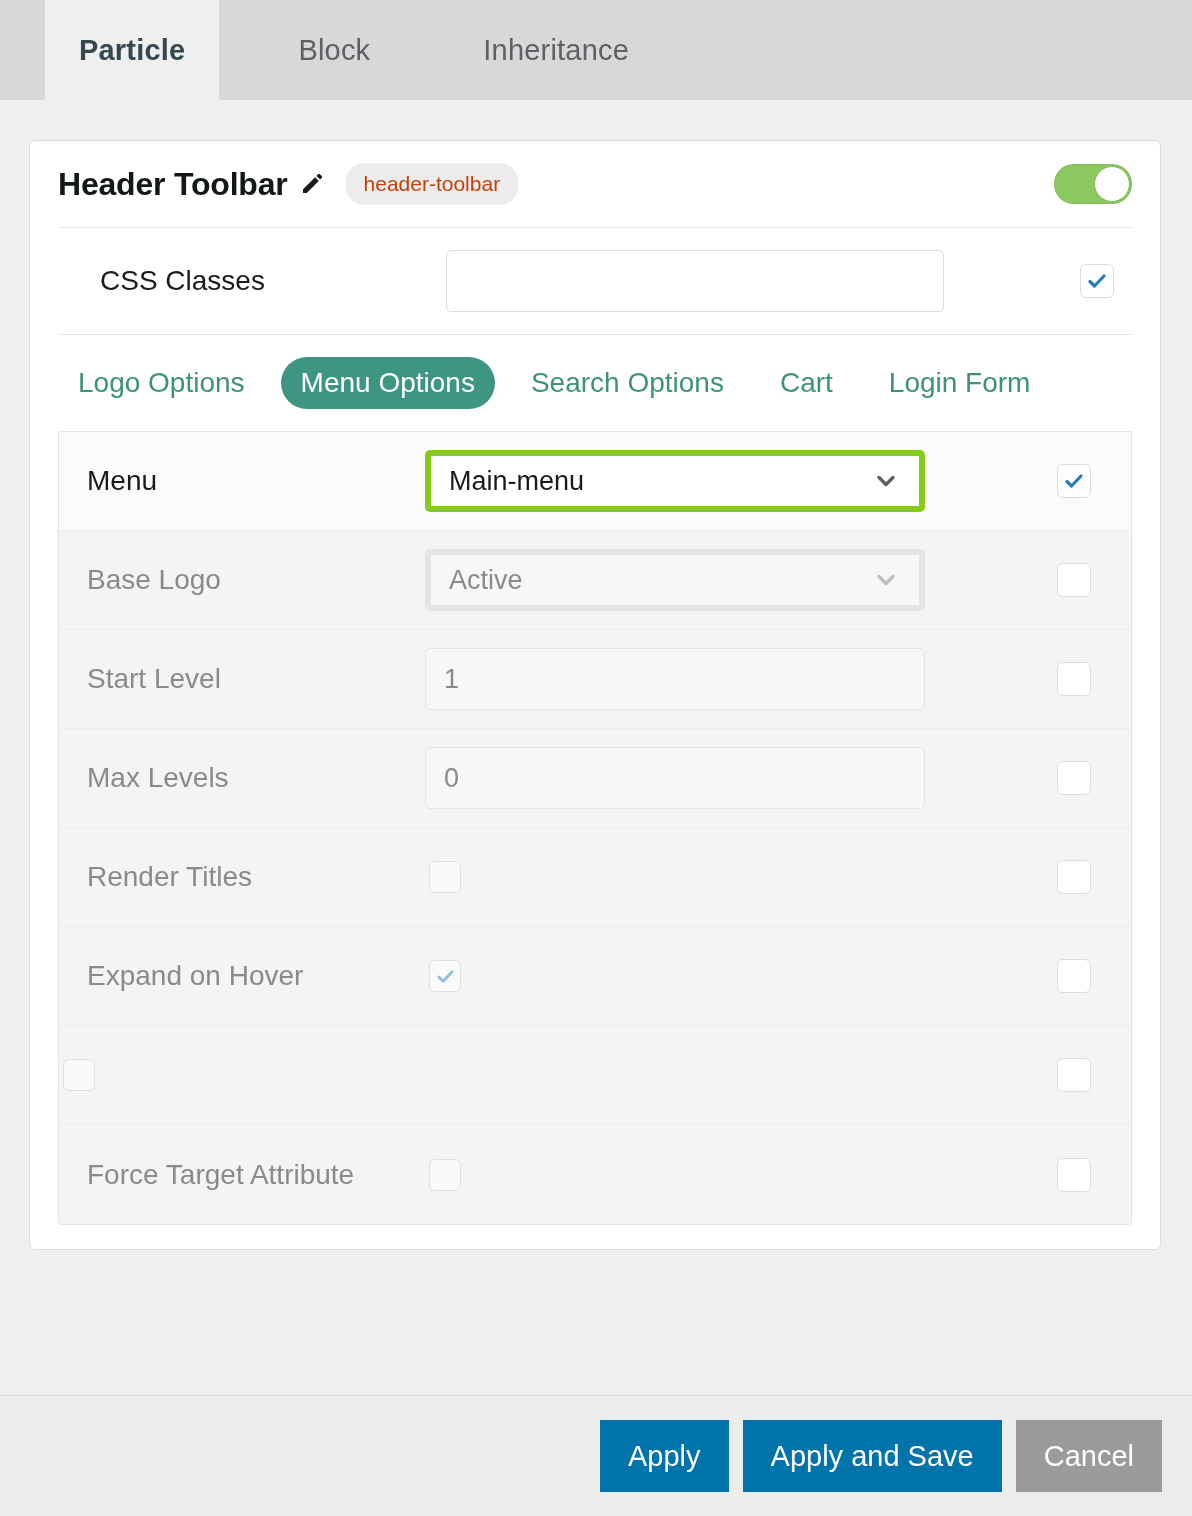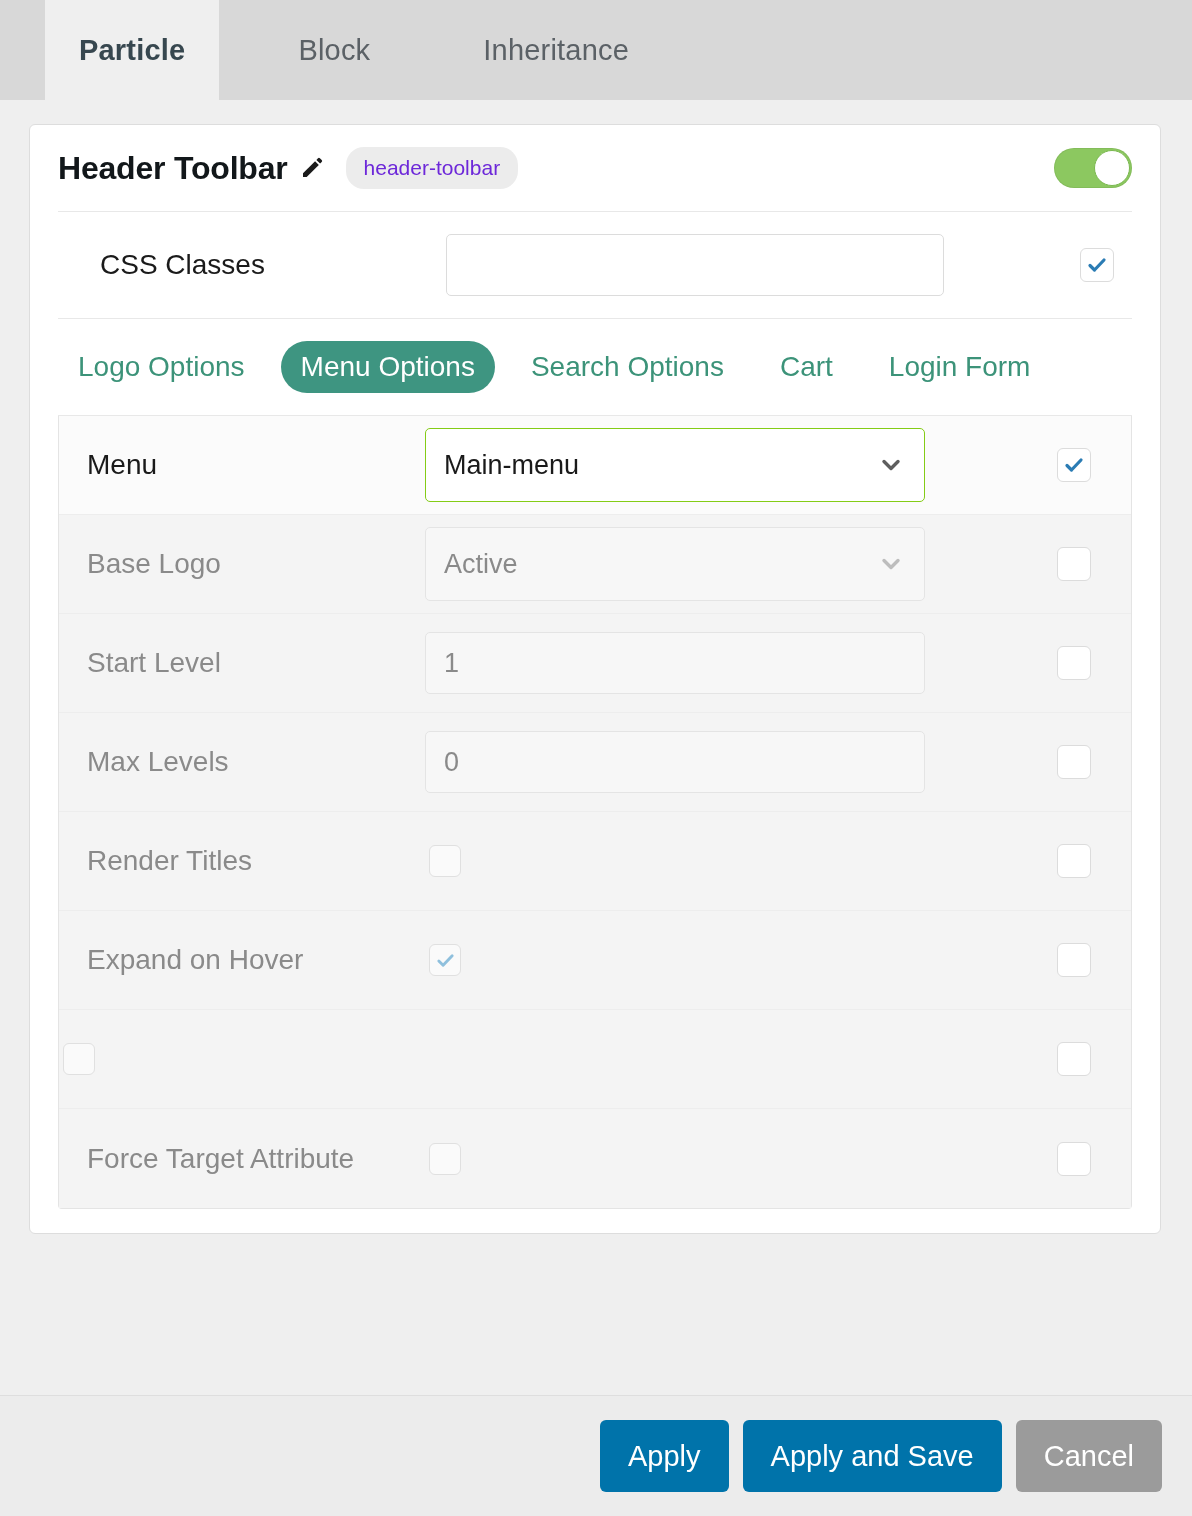--- a/index.html
+++ b/index.html
@@ -38,21 +38,21 @@
   .tab.active {
     background: #efefef;
     color: #37474f;
     font-weight: bold;
   }
 
   
   .card {
     position: absolute;
     left: 29px;
-    top: 124px;
+    top: 140px;
     width: 1132px;
     box-sizing: border-box;
     background: #ffffff;
     border: 1px solid #dddddd;
     border-radius: 6px;
   }
 
   
   .title-row {
     display: flex;
@@ -68,21 +68,21 @@
     letter-spacing: -.2px;
   }
   .pencil-icon {
     margin-left: 12px;
     display: inline-flex;
     align-items: center;
   }
   .tag {
     margin-left: 22px;
     background: #ececec;
-    color: #6d28d9;
+    color: #c2410c;
     font-size: 21px;
     padding: 9px 18px;
     border-radius: 18px;
     white-space: nowrap;
   }
   .spacer { flex: 1 1 auto; }
 
   .toggle {
     width: 78px;
     height: 40px;
@@ -244,23 +244,23 @@
     outline: none;
   }
   .row.disabled .field-input {
     background: #f7f7f7;
     color: #8a8a8a;
     border-color: #e4e4e4;
   }
 
   .select {
     width: 500px;
-    height: 74px;
-    box-sizing: border-box;
-    border: 1px solid #84cc16;
+    height: 62px;
+    box-sizing: border-box;
+    border: 6px solid #84cc16;
     border-radius: 5px;
     background: #ffffff;
     display: flex;
     align-items: center;
     padding: 0 18px;
     cursor: pointer;
     position: relative;
   }
   .select .value {
     font-size: 27px;
@@ -313,21 +313,21 @@
     border-top: 1px solid #dedede;
     display: flex;
     align-items: center;
     justify-content: flex-end;
     padding-right: 30px;
     box-sizing: border-box;
     gap: 14px;
   }
   .btn {
     border: none;
-    border-radius: 6px;
+    border-radius: 0;
     font-size: 29px;
     font-family: "Liberation Sans", sans-serif;
     color: #ffffff;
     padding: 16px 28px;
     height: 72px;
     cursor: pointer;
     white-space: nowrap;
   }
   .btn.primary { background: #0073aa; }
   .btn.grey { background: #9b9b9b; }

